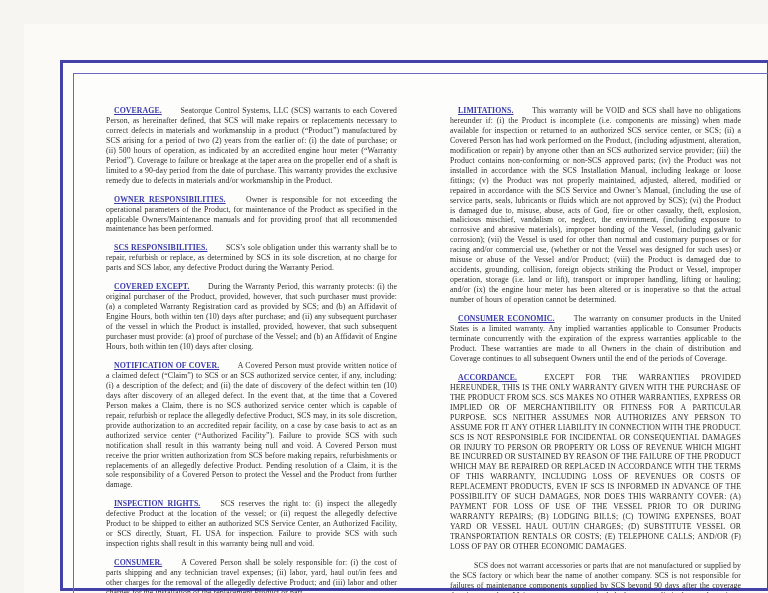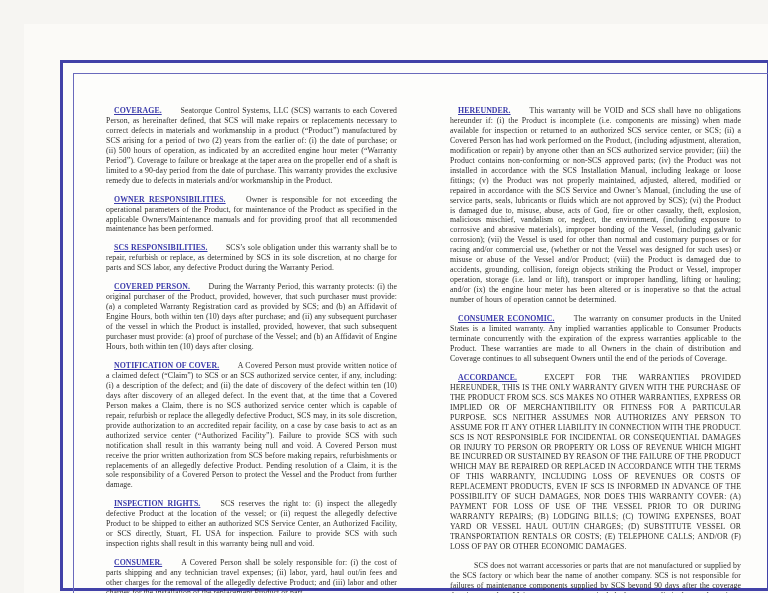--- a/index.html
+++ b/index.html
@@ -72,40 +72,40 @@
           </p>
           <p class="section">
             <span class="h">OWNER RESPONSIBILITIES.</span>
             <span class="b">Owner is responsible for not exceeding the operational parameters of the Product, for maintenance of the Product as specified in the applicable Owners/Maintenance manuals and for providing proof that all recommended maintenance has been performed.</span>
           </p>
           <p class="section">
             <span class="h">SCS RESPONSIBILITIES.</span>
             <span class="b">SCS’s sole obligation under this warranty shall be to repair, refurbish or replace, as determined by SCS in its sole discretion, at no charge for parts and SCS labor, any defective Product during the Warranty Period.</span>
           </p>
           <p class="section">
-            <span class="h">COVERED PERSON.</span>
+            <span class="h">COVERED EXCEPT.</span>
             <span class="b">During the Warranty Period, this warranty protects: (i) the original purchaser of the Product, provided, however, that such purchaser must provide: (a) a completed Warranty Registration card as provided by SCS; and (b) an Affidavit of Engine Hours, both within ten (10) days after purchase; and (ii) any subsequent purchaser of the vessel in which the Product is installed, provided, however, that such subsequent purchaser must provide: (a) proof of purchase of the Vessel; and (b) an Affidavit of Engine Hours, both within ten (10) days after closing.</span>
           </p>
           <p class="section">
             <span class="h">NOTIFICATION OF COVER.</span>
             <span class="b">A Covered Person must provide written notice of a claimed defect (“Claim”) to SCS or an SCS authorized service center, if any, including: (i) a description of the defect; and (ii) the date of discovery of the defect within ten (10) days after discovery of an alleged defect. In the event that, at the time that a Covered Person makes a Claim, there is no SCS authorized service center which is capable of repair, refurbish or replace the allegedly defective Product, SCS may, in its sole discretion, provide authorization to an accredited repair facility, on a case by case basis to act as an authorized service center (“Authorized Facility”). Failure to provide SCS with such notification shall result in this warranty being null and void. A Covered Person must receive the prior written authorization from SCS before making repairs, refurbishments or replacements of an allegedly defective Product. Pending resolution of a Claim, it is the sole responsibility of a Covered Person to protect the Vessel and the Product from further damage.</span>
           </p>
           <p class="section">
             <span class="h">INSPECTION RIGHTS.</span>
             <span class="b">SCS reserves the right to: (i) inspect the allegedly defective Product at the location of the vessel; or (ii) request the allegedly defective Product to be shipped to either an authorized SCS Service Center, an Authorized Facility, or SCS directly, Stuart, FL USA for inspection. Failure to provide SCS with such inspection rights shall result in this warranty being null and void.</span>
           </p>
           <p class="section">
             <span class="h">CONSUMER.</span>
             <span class="b">A Covered Person shall be solely responsible for: (i) the cost of parts shipping and any technician travel expenses; (ii) labor, yard, haul out/in fees and other charges for the removal of the allegedly defective Product; and (iii) labor and other charges for the installation of the replacement Product or part.</span>
           </p>
         </div>
 
         <div class="col">
           <p class="section">
-            <span class="h">HEREUNDER.</span>
+            <span class="h">LIMITATIONS.</span>
             <span class="b">This warranty will be VOID and SCS shall have no obligations hereunder if: (i) the Product is incomplete (i.e. components are missing) when made available for inspection or returned to an authorized SCS service center, or SCS; (ii) a Covered Person has had work performed on the Product, (including adjustment, alteration, modification or repair) by anyone other than an SCS authorized service provider; (iii) the Product contains non-conforming or non-SCS approved parts; (iv) the Product was not installed in accordance with the SCS Installation Manual, including leakage or loose fittings; (v) the Product was not properly maintained, adjusted, altered, modified or repaired in accordance with the SCS Service and Owner’s Manual, (including the use of service parts, seals, lubricants or fluids which are not approved by SCS); (vi) the Product is damaged due to, misuse, abuse, acts of God, fire or other casualty, theft, explosion, malicious mischief, vandalism or, neglect, the environment, (including exposure to corrosive and abrasive materials), improper bonding of the Vessel, (including galvanic corrosion); (vii) the Vessel is used for other than normal and customary purposes or for racing and/or commercial use, (whether or not the Vessel was designed for such uses) or misuse or abuse of the Vessel and/or Product; (viii) the Product is damaged due to accidents, grounding, collision, foreign objects striking the Product or Vessel, improper operation, storage (i.e. land or lift), transport or improper handling, lifting or hauling; and/or (ix) the engine hour meter has been altered or is inoperative so that the actual number of hours of operation cannot be determined.</span>
           </p>
           <p class="section">
             <span class="h">CONSUMER ECONOMIC.</span>
             <span class="b">The warranty on consumer products in the United States is a limited warranty. Any implied warranties applicable to Consumer Products terminate concurrently with the expiration of the express warranties applicable to the Product. These warranties are made to all Owners in the chain of distribution and Coverage continues to all subsequent Owners until the end of the periods of Coverage.</span>
           </p>
           <p class="section">
             <span class="h">ACCORDANCE.</span>
             <span class="b">EXCEPT FOR THE WARRANTIES PROVIDED HEREUNDER, THIS IS THE ONLY WARRANTY GIVEN WITH THE PURCHASE OF THE PRODUCT FROM SCS. SCS MAKES NO OTHER WARRANTIES, EXPRESS OR IMPLIED OR OF MERCHANTIBILITY OR FITNESS FOR A PARTICULAR PURPOSE. SCS NEITHER ASSUMES NOR AUTHORIZES ANY PERSON TO ASSUME FOR IT ANY OTHER LIABILITY IN CONNECTION WITH THE PRODUCT. SCS IS NOT RESPONSIBLE FOR INCIDENTAL OR CONSEQUENTIAL DAMAGES OR INJURY TO PERSON OR PROPERTY OR LOSS OF REVENUE WHICH MIGHT BE INCURRED OR SUSTAINED BY REASON OF THE FAILURE OF THE PRODUCT WHICH MAY BE REPAIRED OR REPLACED IN ACCORDANCE WITH THE TERMS OF THIS WARRANTY, INCLUDING LOSS OF REVENUES OR COSTS OF REPLACEMENT PRODUCTS, EVEN IF SCS IS INFORMED IN ADVANCE OF THE POSSIBILITY OF SUCH DAMAGES, NOR DOES THIS WARRANTY COVER: (A) PAYMENT FOR LOSS OF USE OF THE VESSEL PRIOR TO OR DURING WARRANTY REPAIRS; (B) LODGING BILLS; (C) TOWING EXPENSES, BOAT YARD OR VESSEL HAUL OUT/IN CHARGES; (D) SUBSTITUTE VESSEL OR TRANSPORTATION RENTALS OR COSTS; (E) TELEPHONE CALLS; AND/OR (F) LOSS OF PAY OR OTHER ECONOMIC DAMAGES.</span>
           </p>

